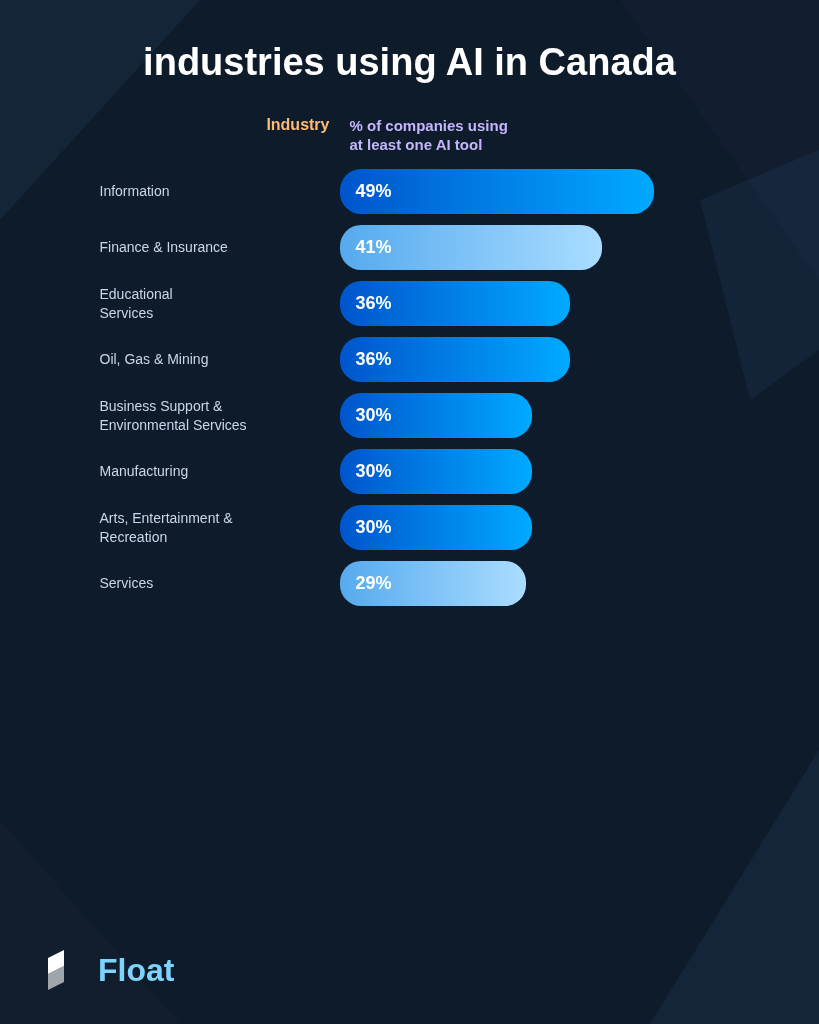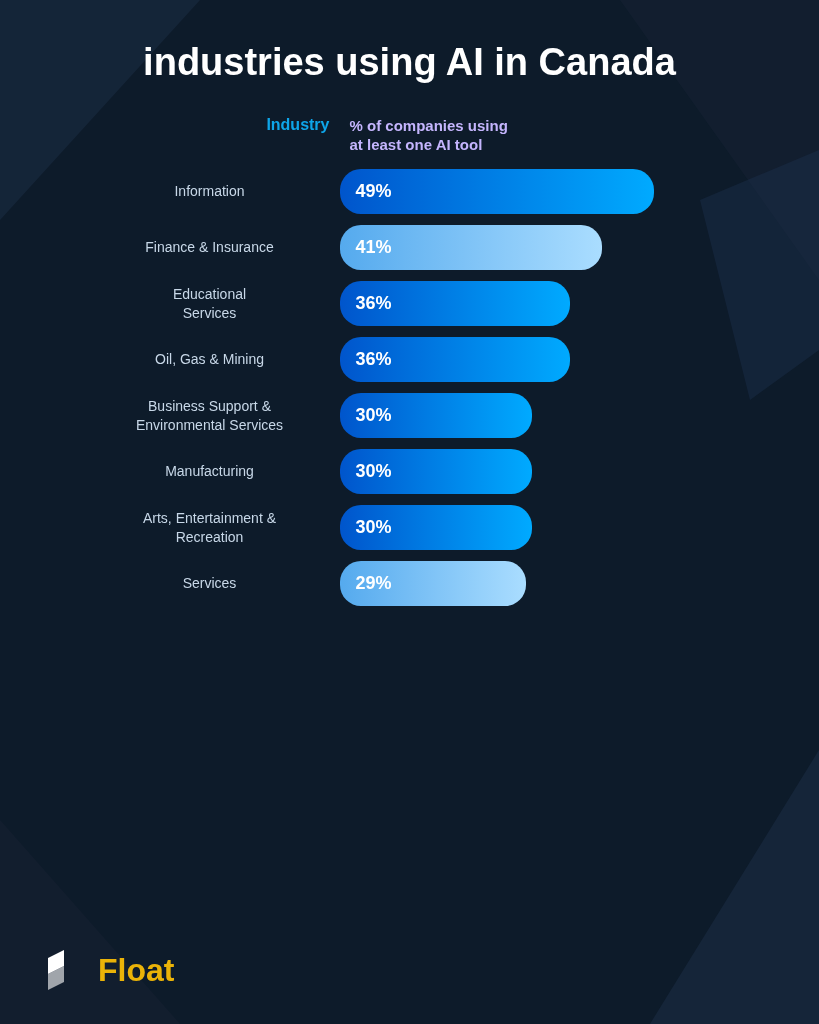--- a/index.html
+++ b/index.html
@@ -59,42 +59,42 @@
       align-items: flex-start;
       margin-bottom: 14px;
       padding: 0 10px;
     }
 
     .col-industry {
       width: 240px;
       text-align: right;
       font-size: 16px;
       font-weight: 800;
-      color: #0ea5e9;
+      color: #fdba74;
       padding-right: 20px;
     }
 
     .col-percent {
       flex: 1;
       font-size: 15px;
       font-weight: 800;
       color: #c4b5fd;
       line-height: 1.3;
     }
 
     .chart-row {
       display: flex;
       align-items: center;
       margin-bottom: 10px;
       min-height: 46px;
     }
 
     .industry-label {
       width: 240px;
-      text-align: center;
+      text-align: left;
       padding-right: 20px;
       font-size: 14px;
       color: #c8d8e8;
       line-height: 1.35;
     }
 
     .bar-area {
       flex: 1;
       display: flex;
       align-items: center;
@@ -127,21 +127,21 @@
 
     .logo-icon {
       width: 48px;
       height: 48px;
       margin-right: 10px;
     }
 
     .logo-text {
       font-size: 32px;
       font-weight: 900;
-      color: #eab308;
+      color: #7dd3fc;
     }
   </style>
 </head>
 <body>
 
 <svg class="geo-overlay" viewBox="0 0 819 1024" preserveAspectRatio="none">
   <polygon points="0,0 200,0 0,220" fill="#182a3e" opacity="0.7"></polygon>
   <polygon points="819,0 819,280 620,0" fill="#162233" opacity="0.6"></polygon>
   <polygon points="0,1024 0,820 180,1024" fill="#152030" opacity="0.7"></polygon>
   <polygon points="819,1024 819,750 650,1024" fill="#1a2d45" opacity="0.6"></polygon>

